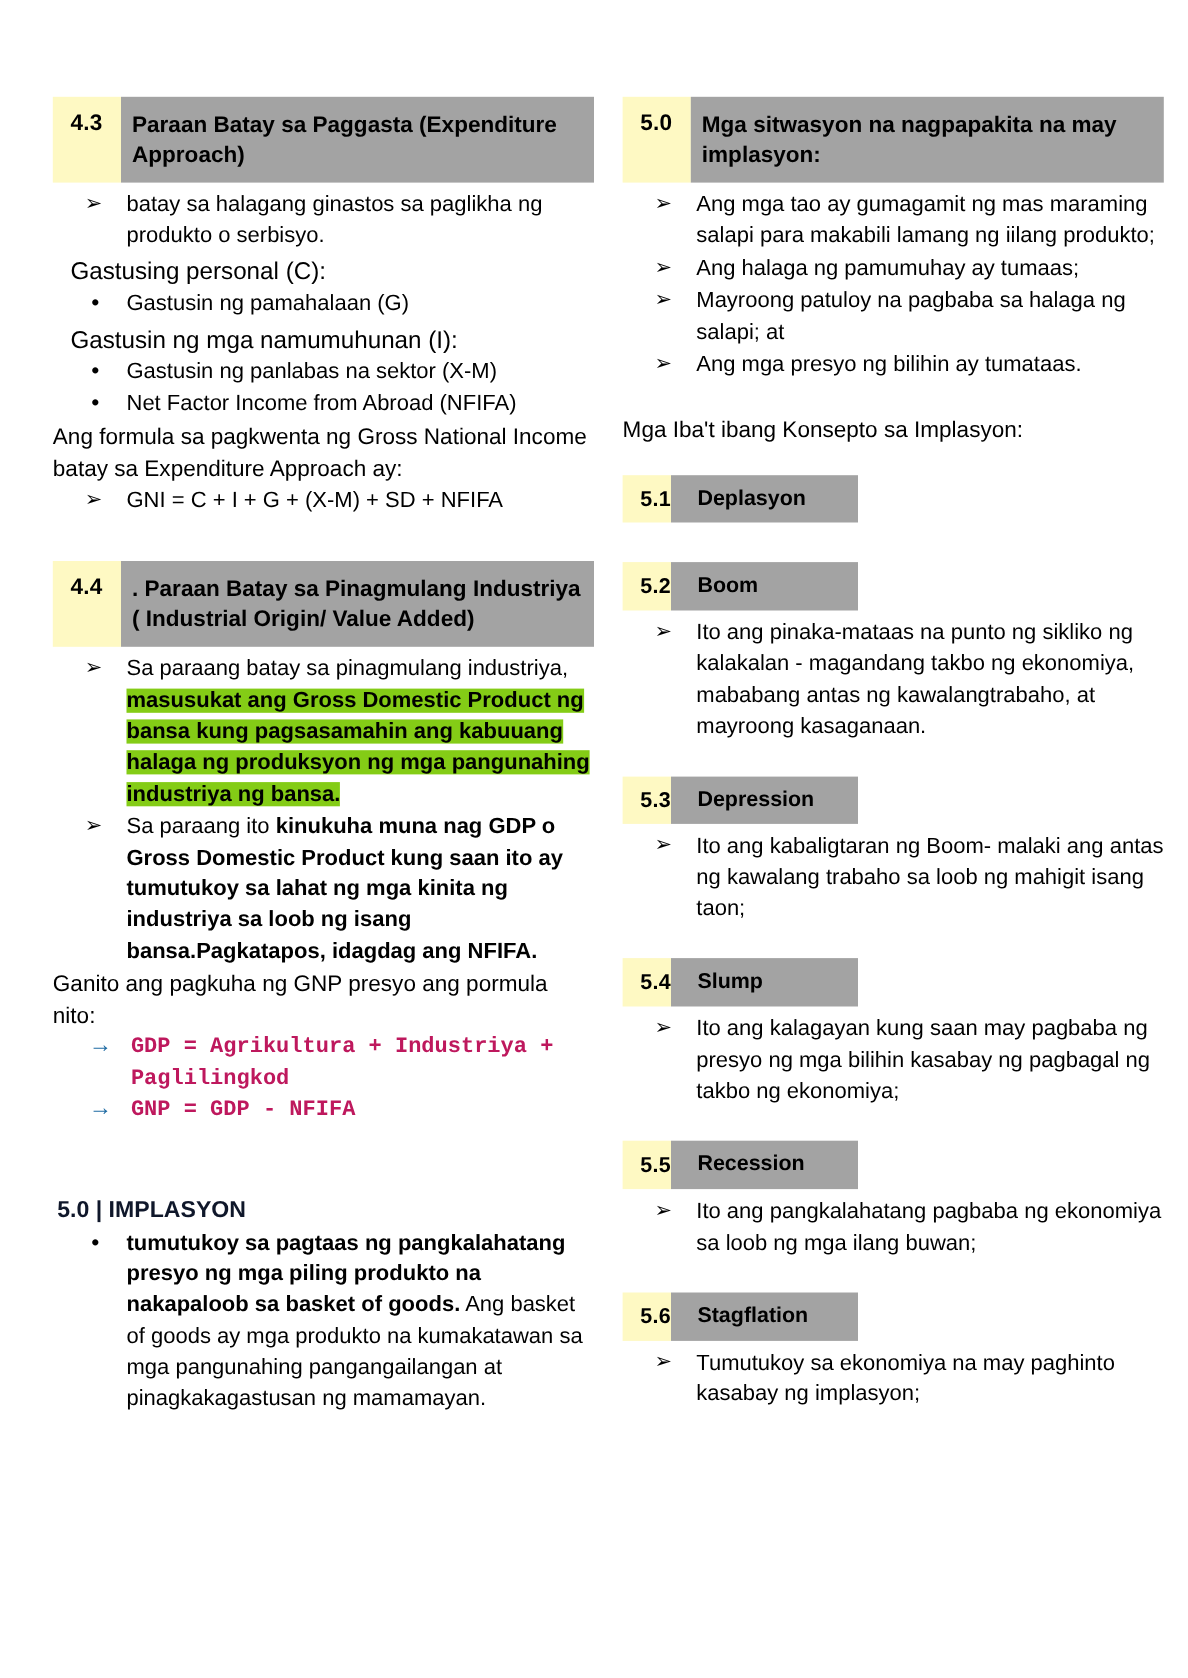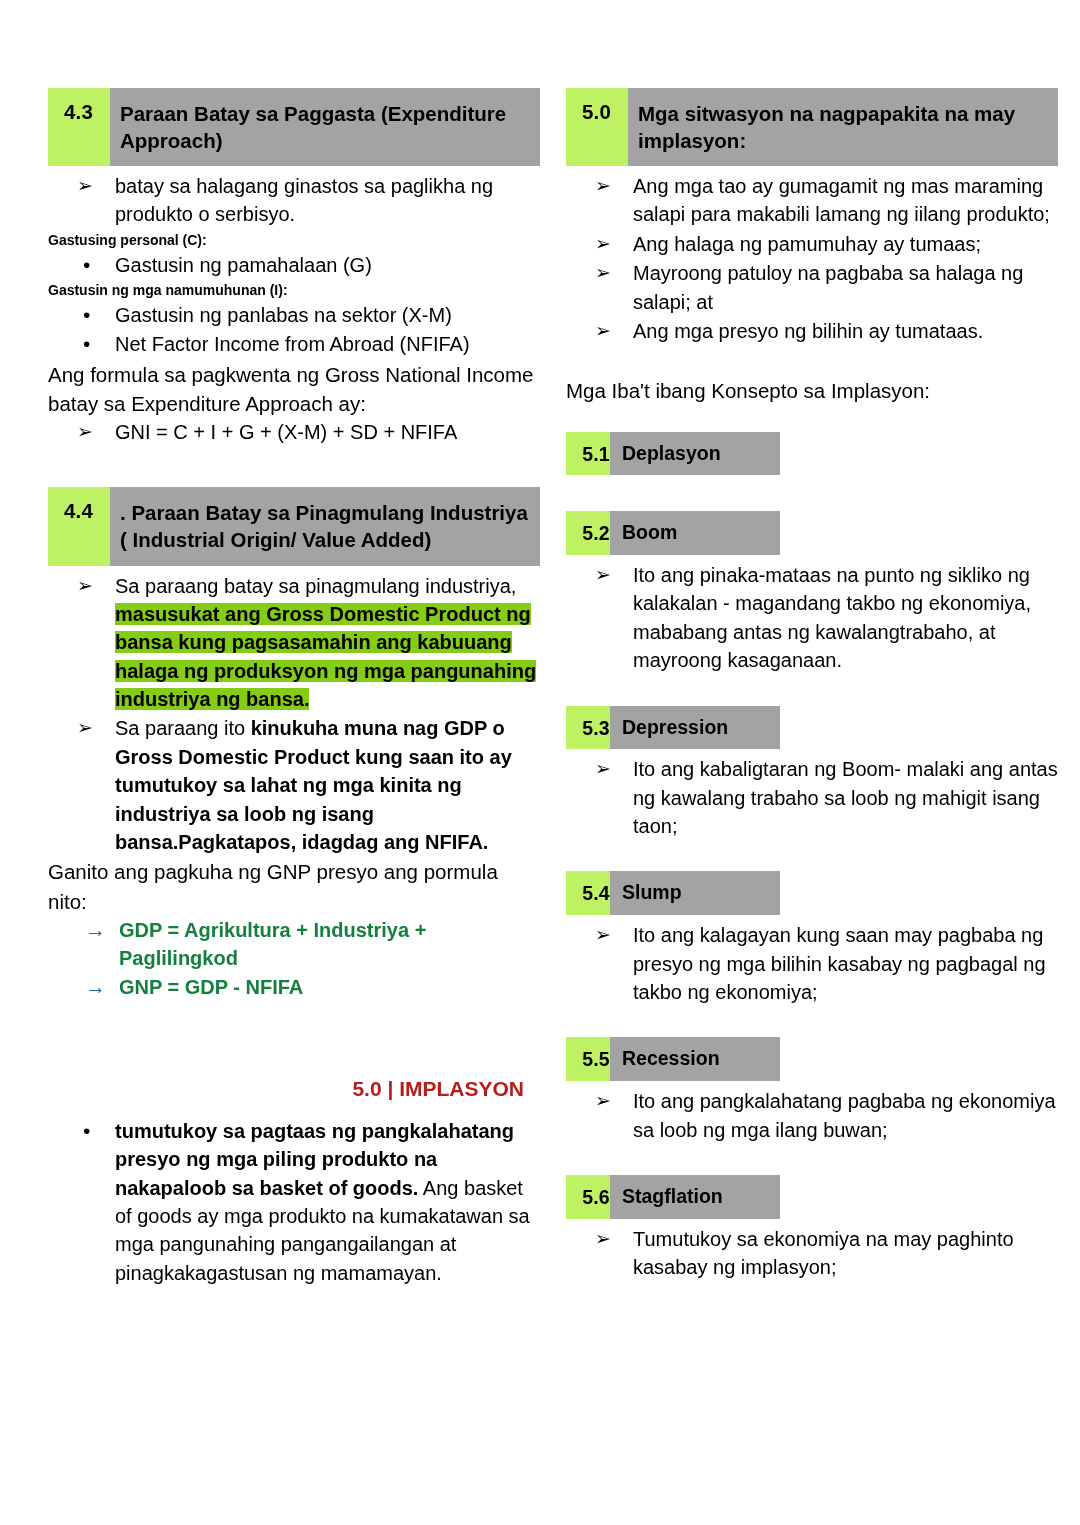--- a/index.html
+++ b/index.html
@@ -32,53 +32,53 @@
   .col-left  { width: 492px; }
   .col-right { width: 492px; }
 
   
   .sec-head {
     display: flex;
     align-items: stretch;
     margin-bottom: 6px;
   }
   .sec-head .num {
-    background: #bef264;
+    background: #fef9c3;
     font-weight: bold;
     font-size: 20.5px;
     padding: 12px 0 12px 16px;
     width: 62px;
     box-sizing: border-box;
     letter-spacing: 0.2px;
     flex: 0 0 auto;
   }
   .sec-head .ttl {
     background: #a3a3a3;
     font-weight: bold;
     font-size: 20.5px;
     line-height: 1.32;
     padding: 12px 12px 12px 10px;
     flex: 1 1 auto;
   }
   
   .sec-head.narrow { width: 214px; }
   .sec-head.narrow .num { padding: 11px 0 9px 16px; width: 44px; font-size: 19.5px; text-align: center;}
-  .sec-head.narrow .ttl { padding: 9px 14px 9px 12px; font-size: 19.5px; white-space: nowrap;}
+  .sec-head.narrow .ttl { padding: 9px 14px 9px 24px; font-size: 19.5px; white-space: nowrap;}
 
   
   .body-text {
     font-size: 20.5px;
     line-height: 1.42;
     margin: 0 0 0 0;
   }
   .bold-lead {
-    font-size: 14px;
+    font-size: 22px;
     line-height: 1.42;
-    font-weight: bold;
-    margin: 2px 0 0 0;
+    font-weight: normal;
+    margin: 2px 0 0 16px;
   }
 
   ul.arrow, ul.dot, ul.fatarrow {
     list-style: none;
     margin: 0;
     padding: 0;
   }
   ul.arrow > li, ul.dot > li, ul.fatarrow > li {
     position: relative;
     font-size: 20px;
@@ -99,24 +99,25 @@
   ul.dot > li::before {
     content: "\2022";
     position: absolute;
     left: 6px;
     top: 0;
     font-size: 21px;
     line-height: 1.38;
     color: #000;
   }
   ul.fatarrow > li {
-    color: #15803d;
+    color: #be185d;
     font-weight: bold;
     margin-left: 37px;
     padding-left: 34px;
+    font-family: Liberation Mono, monospace;
   }
   ul.fatarrow > li::before {
     content: "\2192";
     position: absolute;
     left: 0;
     top: 0;
     font-size: 21px;
     line-height: 1.38;
     color: #1f6ba3;
     font-weight: bold;
@@ -126,25 +127,25 @@
     background: #84cc16;
     font-weight: bold;
     box-decoration-break: clone;
     -webkit-box-decoration-break: clone;
   }
   .blue {
     color: #000000;
     font-weight: bold;
   }
   .navy-head {
-    color: #b91c1c;
+    color: #0f172a;
     font-weight: bold;
     font-size: 21px;
-    text-align: right;
-    margin: 16px;
+    text-align: left;
+    margin: 4px;
   }
   .spacer-18 { height: 18px; }
   .spacer-26 { height: 26px; }
   .spacer-30 { height: 30px; }
   .spacer-40 { height: 40px; }
 </style>
 </head>
 <body>
 
 <div class="page">

